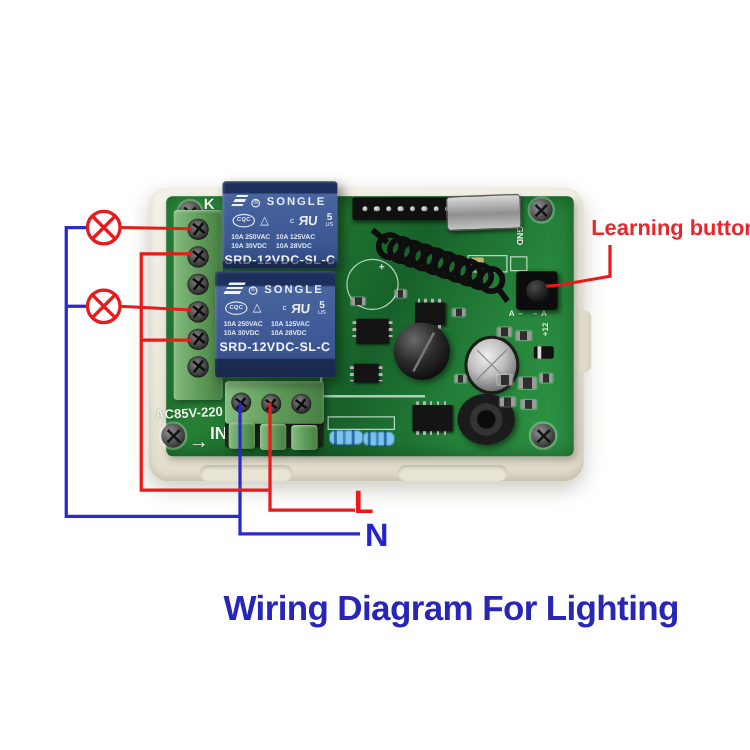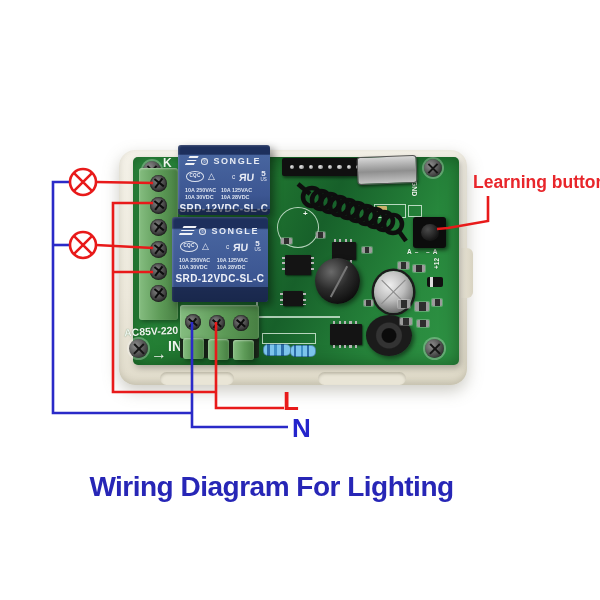--- a/index.html
+++ b/index.html
@@ -34,21 +34,21 @@
           margin-left:-1px;background:#0d0d0d;}
   .tscrew::before{transform:rotate(38deg);} .tscrew::after{transform:rotate(-52deg);}
 
   
   .relay{background:linear-gradient(180deg,#1d2f5c 0%,#1d2f5c 13%,#48659f 15%,#3c5692 72%,#2e4679 100%);
          border-radius:3px;box-shadow:4px 4px 9px rgba(0,0,0,.45), inset 1px 1px 2px rgba(255,255,255,.18);
          color:#e7ebf4;overflow:hidden;}
   .relay::after{content:"";position:absolute;left:0;right:0;bottom:0;height:6px;
          background:rgba(8,15,38,.55);}
   .relay2::after{height:15px;}
-  .r-logo{display:flex;align-items:center;gap:5px;padding:0 9px;margin-top:11px;}
+  .r-logo{display:flex;align-items:flex-end;gap:5px;padding:0 9px;margin-top:11px;}
   .relay2 .r-logo{margin-top:9px;}
   .r-logobars{width:17px;height:10px;transform:skewX(-28deg);
          background:repeating-linear-gradient(180deg,#f0f2f6 0 1.8px,transparent 1.8px 3.6px);}
   .r-reg{font-size:5px;border:0.8px solid #dfe4ee;border-radius:50%;padding:0 1px;line-height:5px;}
   .r-brand{font-size:9px;font-weight:bold;letter-spacing:1.6px;}
   .r-badges{display:flex;align-items:center;gap:4px;padding:0 8px;margin-top:3px;height:15px;}
   .b-oval{border:1px solid #dde3ee;border-radius:50%;font-size:4.6px;font-weight:bold;
           padding:2px 2.5px;line-height:4.6px;letter-spacing:.3px;}
   .b-tri{font-size:9px;line-height:9px;}
   .b-dot{width:2.5px;height:2.5px;border-radius:50%;background:#cfd6e6;margin-left:4px;}
@@ -96,21 +96,21 @@
   .pushbtn{background:#0c0c0c;border-radius:3px;box-shadow:1.5px 2px 4px rgba(0,0,0,.6);}
   .pushbtn::before{content:"";position:absolute;left:50%;top:50%;width:18px;height:17px;margin:-8.5px 0 0 -9px;
       border-radius:50%;background:radial-gradient(circle at 38% 32%,#4a4a4a,#161616 70%);}
 
   
   .lbl{position:absolute;font-weight:bold;white-space:nowrap;}
   .lbl-learning{color:#e8262b;font-size:17.5px;}
   .lbl-L{color:#e81a1a;font-size:26px;}
   .lbl-N{color:#2424cc;font-size:26px;}
   .lbl-volt{color:#161616;font-size:20.5px;}
-  .lbl-title{left:0;width:543px;text-align:center;color:#2726b6;font-size:28px;letter-spacing:-0.5px;}
+  .lbl-title{left:0;width:543px;text-align:right;color:#2726b6;font-size:28px;letter-spacing:-0.5px;}
 </style>
 </head>
 <body>
 
 <div id="stage">
 
   <div class="abs case"></div>
   <div class="abs case-tab"></div>
   <div class="abs foot" style="left:160px;top:372px;width:74px;"></div>
   <div class="abs foot" style="left:318px;top:372px;width:88px;"></div>

